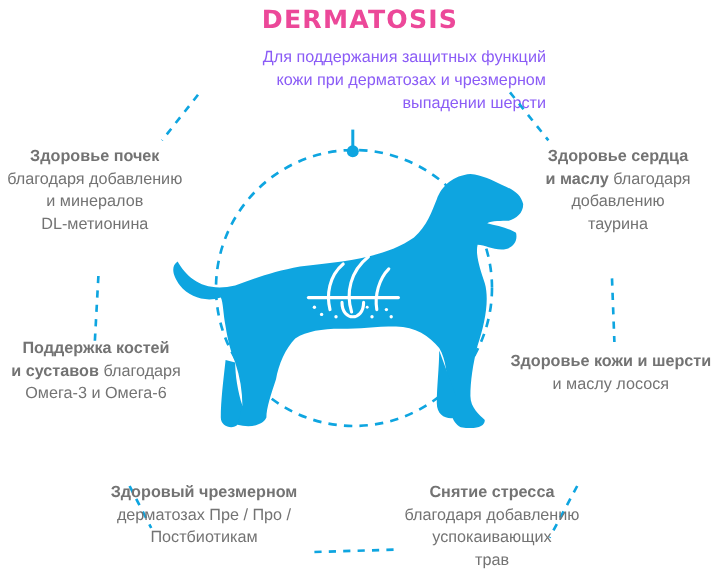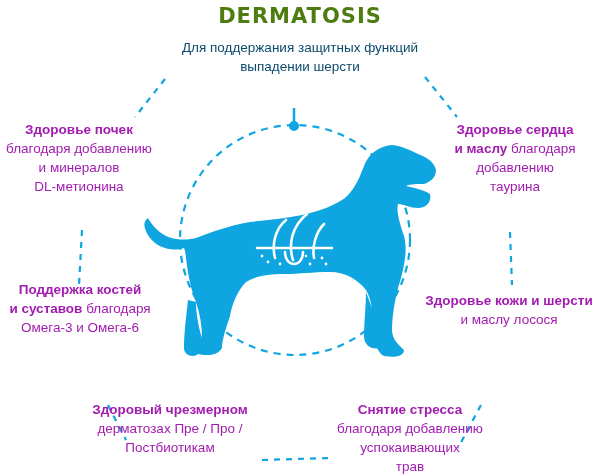--- a/index.html
+++ b/index.html
@@ -1,33 +1,34 @@
 <!DOCTYPE html>
 <html><head>
   <meta charset="utf-8">
   <style>
     html, body { margin: 0; padding: 0; background: #ffffff; }
     body { width: 600px; height: 474px; position: relative; overflow: hidden;
            font-family: "Liberation Sans", "DejaVu Sans", sans-serif; color: #1a1a1a; }
     .title { position: absolute; left: 0; width: 600px; top: 4px; text-align: center;
              font-family: "DejaVu Sans", sans-serif; font-weight: bold; font-size: 21px;
-             letter-spacing: 1px; color: #4d7c0f; }
-    .subtitle { position: absolute; left: 145px; width: 310px; top: 38px; text-align: center;
-                font-size: 13.5px; line-height: 19px; color: #0c4a6e; }
-    .block { position: absolute; text-align: center; font-size: 13.5px; line-height: 19px; color: #a21caf; }
+             letter-spacing: 1px; color: #ec4899; }
+    .subtitle { position: absolute; left: 145px; width: 310px; top: 38px; text-align: right;
+                font-size: 13.5px; line-height: 19px; color: #8b5cf6; }
+    .block { position: absolute; text-align: center; font-size: 13.5px; line-height: 19px; color: #737373; }
     .block b { font-weight: bold; }
     svg.art { position: absolute; left: 0; top: 0; }
   </style>
 </head>
 <body>
 
 <div class="title">DERMATOSIS</div>
 
 <div class="subtitle">
   <div>Для поддержания защитных функций</div>
+  <div>кожи при дерматозах и чрезмерном</div>
   <div>выпадении шерсти</div>
 </div>
 
 <svg class="art" width="600" height="474" viewBox="0 0 600 474">
 
   <g fill="none" stroke="#0ea5e0" stroke-width="2.2" stroke-dasharray="6 6">
     <path d="M165 79 L135 117"></path>
     <path d="M425 77 L457 117"></path>
     <path d="M82 230 L79 285"></path>
     <path d="M510 232 L512 285"></path>

